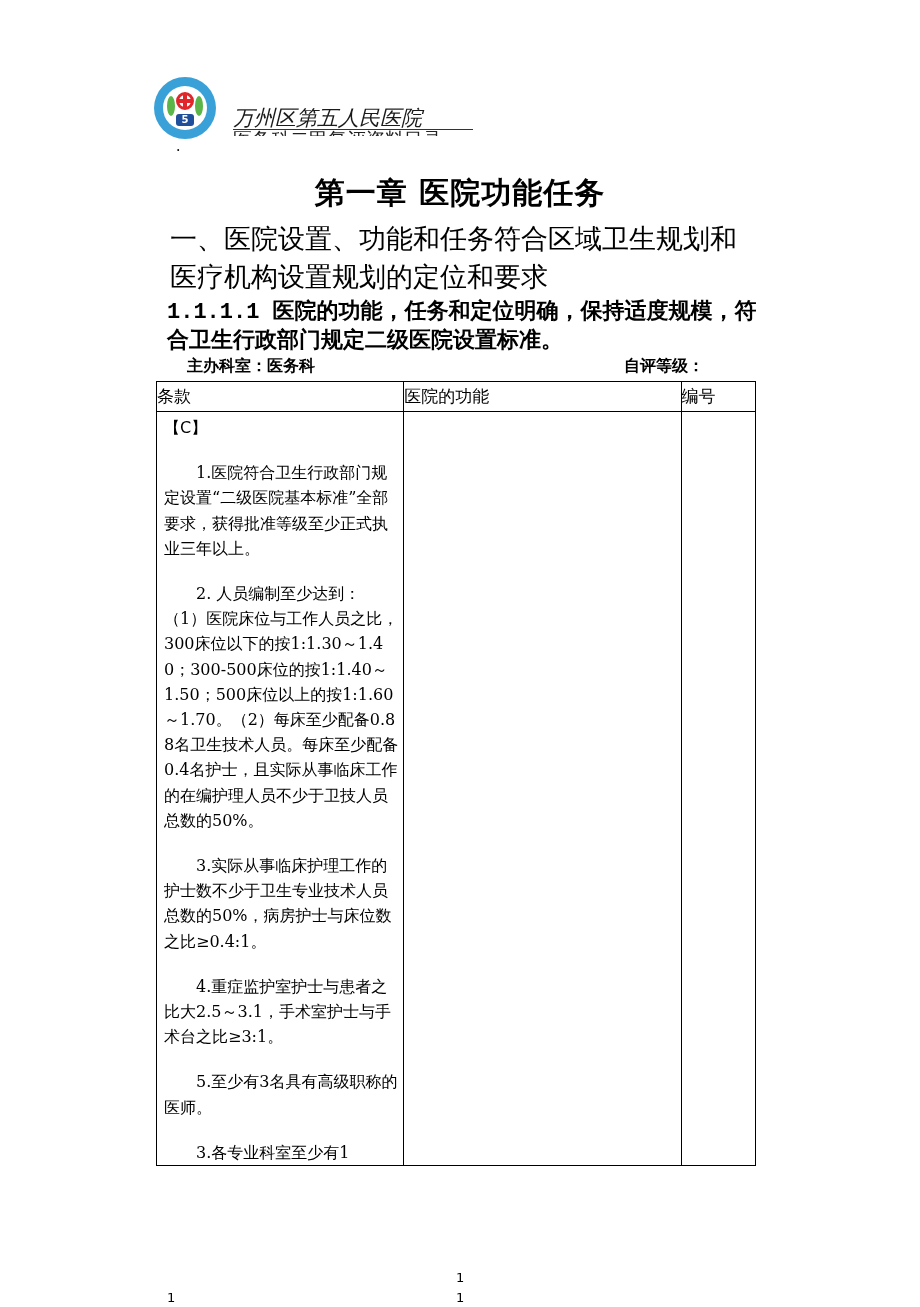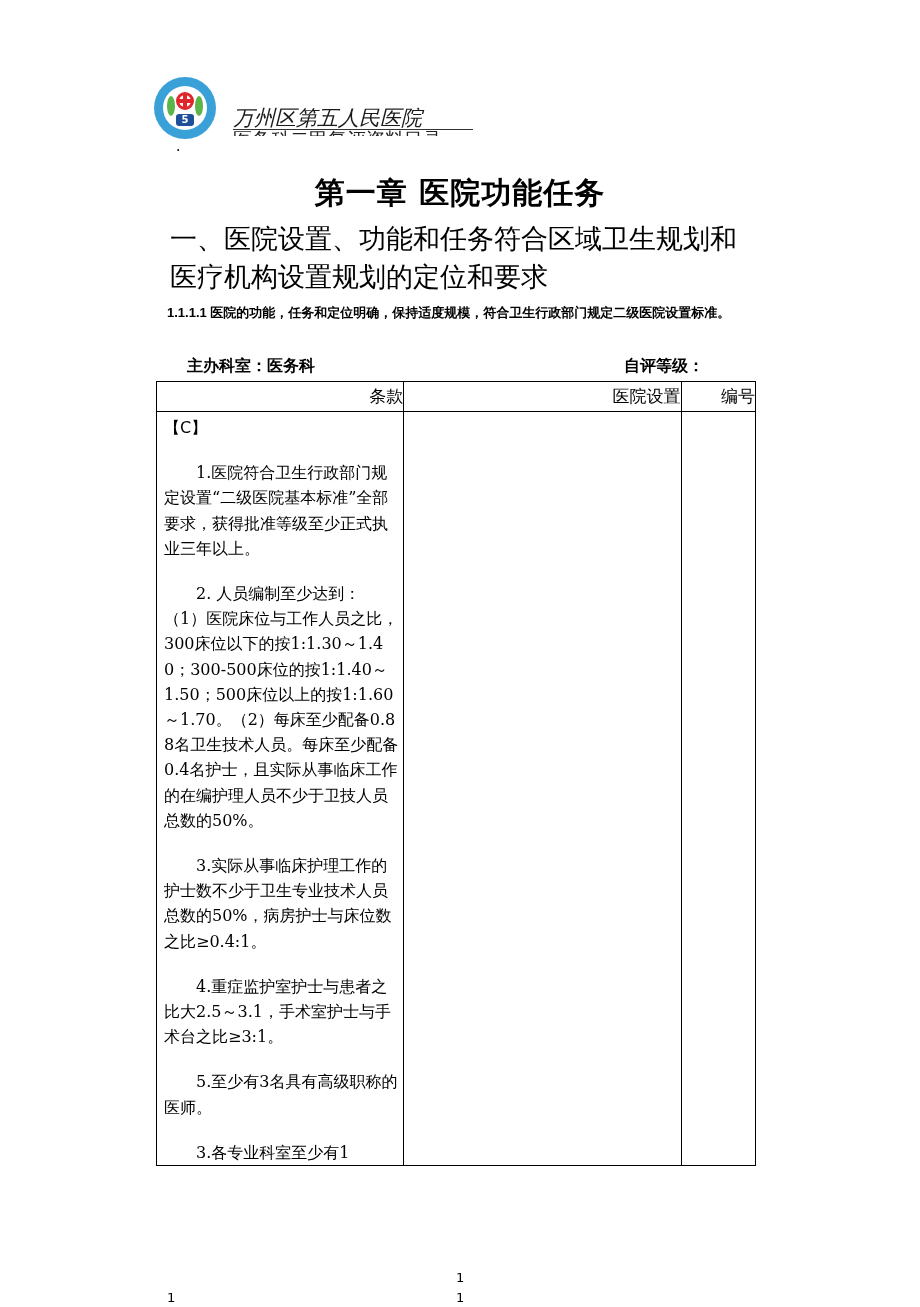--- a/index.html
+++ b/index.html
@@ -15,26 +15,26 @@
   .logo-leaf-l { position:absolute; left:4px; top:10px; width:8px; height:20px; border-radius:50%; background:#5cb548; }
   .logo-leaf-r { position:absolute; left:32px; top:10px; width:8px; height:20px; border-radius:50%; background:#5cb548; }
   .logo-five { position:absolute; left:13px; top:28px; width:18px; height:12px; border-radius:3px; background:#1f4f9a; color:#fff; font:bold 10px "DejaVu Sans", sans-serif; text-align:center; line-height:12px; }
   .hosp-name { left:233px; top:104px; font-family:"DejaVu Sans", sans-serif; font-style:italic; font-size:21px; color:#1a1a1a; letter-spacing:0px; }
   .hosp-underline { left:233px; top:129px; width:240px; height:1px; background:#333; }
   .hosp-sub { left:233px; top:130px; width:240px; height:6px; overflow:hidden; font-family:"DejaVu Sans", sans-serif; font-size:19px; color:#222; line-height:20px; }
   .hosp-sub span { position:relative; top:-1px; }
   .dot { left:176px; top:142px; font-size:14px; }
   .chapter { left:0; width:920px; top:162px; text-align:center; font-family:"DejaVu Sans", sans-serif; font-weight:bold; font-size:30px; letter-spacing:1px;margin-top:11px; }
   .section { left:170px; top:220px; font-size:27px; line-height:38px; width:590px; }
-  .clause { left:167px; top:298px; font-family:Liberation Sans, sans-serif; font-weight:bold; font-size:13px; line-height:29px; width:590px; }
+  .clause { left:167px; top:298px; font-family:Liberation Mono, monospace; font-weight:bold; font-size:22px; line-height:29px; width:590px; }
   .meta-left { left:187px; top:356px; font-family:"DejaVu Sans", sans-serif; font-weight:bold; font-size:16px; }
   .meta-right { left:624px; top:356px; font-family:"DejaVu Sans", sans-serif; font-weight:bold; font-size:16px; }
   table.main { position:absolute; left:156px; top:381px; border-collapse:collapse; table-layout:fixed; width:600px; }
   table.main th, table.main td { border:1.4px solid #000; padding:0; vertical-align:top; }
-  table.main th { height:29px; font-family:"DejaVu Sans", sans-serif; font-weight:normal; font-size:17px; text-align:right; vertical-align:middle; }
+  table.main th { height:29px; font-family:"DejaVu Sans", sans-serif; font-weight:normal; font-size:17px; text-align:left; vertical-align:middle; }
   table.main td { height:752px; }
   .col1 { width:246px; } .col2 { width:276px; } .col3 { width:74px; }
   .cell-text { padding:3px 4px 0 7px; font-size:16px; line-height:25.2px; word-break:break-all; }
   .grade { display:block; font-family:"DejaVu Sans", sans-serif; }
   .para { display:block; text-indent:2em;margin-top:20px; }
   .page-num { font-family:"DejaVu Sans", sans-serif; font-size:13px; }
 </style>
 </head>
 <body>
 
@@ -62,21 +62,21 @@
 
 <table class="main">
   <colgroup>
     <col class="col1">
       <col class="col2">
       <col class="col3">
   </colgroup>
   <thead>
     <tr>
       <th>条款</th>
-      <th>医院设置</th>
+      <th>医院的功能</th>
       <th>编号</th>
     </tr>
   </thead>
   <tbody>
     <tr>
       <td>
         <div class="cell-text">
           <span class="grade">【C】</span>
           <span class="para">1.医院符合卫生行政部门规定设置“二级医院基本标准”全部要求，获得批准等级至少正式执业三年以上。</span>
           <span class="para">2. 人员编制至少达到：（1）医院床位与工作人员之比，300床位以下的按1:1.30～1.40；300-500床位的按1:1.40～1.50；500床位以上的按1:1.60～1.70。（2）每床至少配备0.88名卫生技术人员。每床至少配备0.4名护士，且实际从事临床工作的在编护理人员不少于卫技人员总数的50%。</span>

